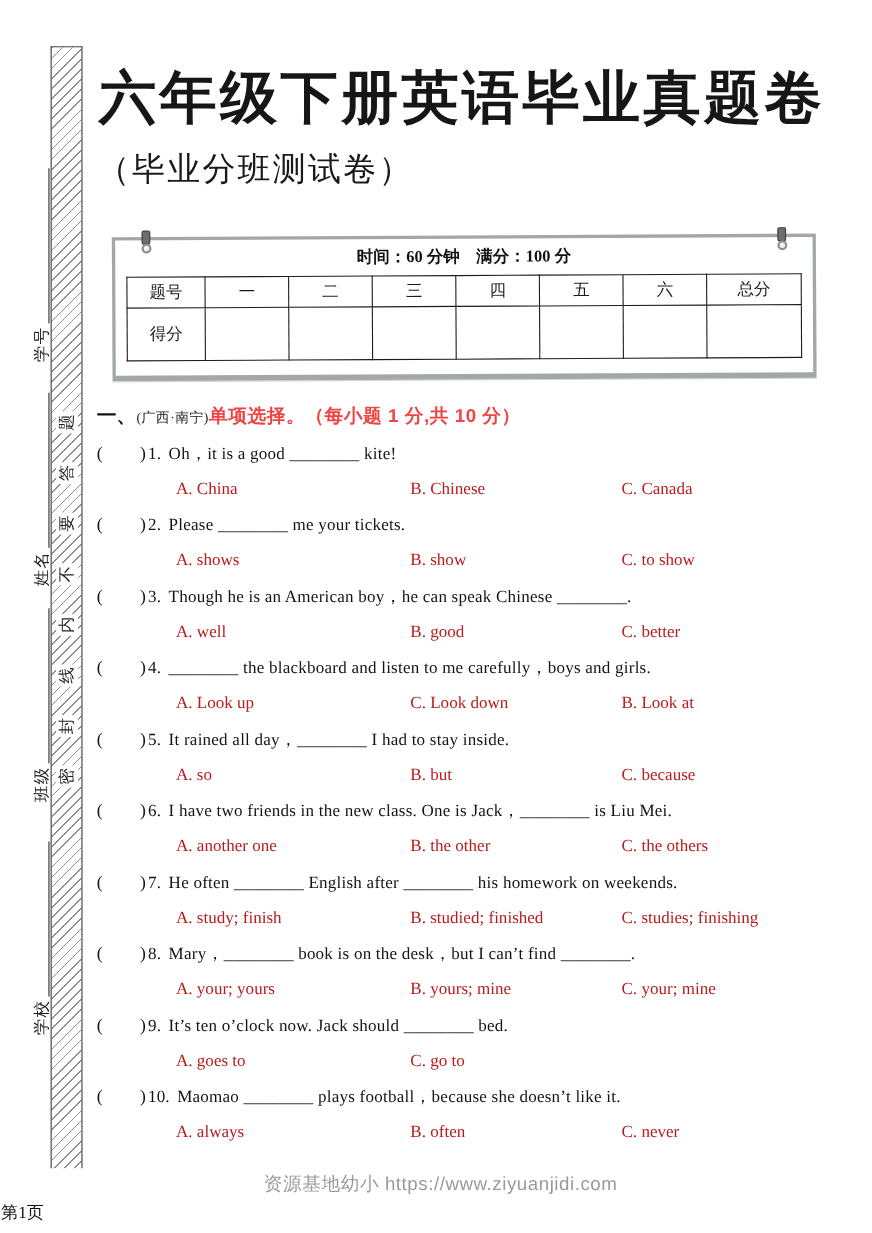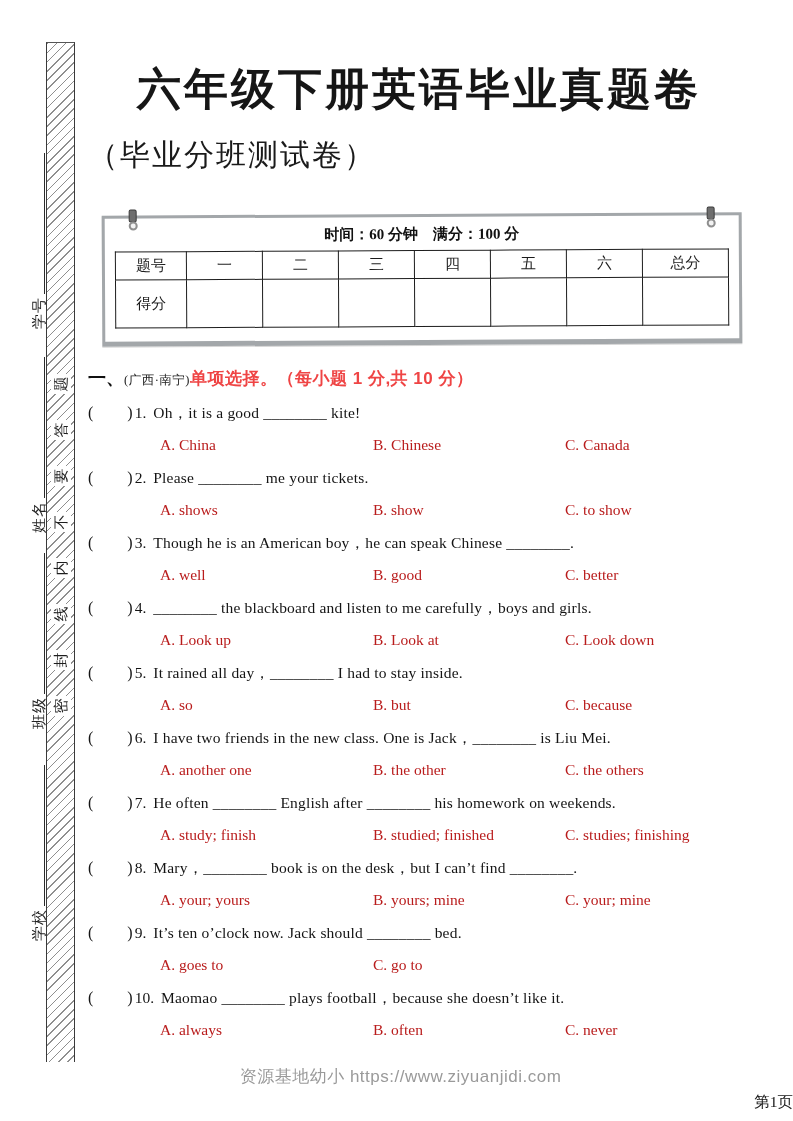--- a/index.html
+++ b/index.html
@@ -46,24 +46,24 @@
     font-size: 15px; line-height: 20px;
     text-align: center;
     color: #1e1e1e;
   }
 
   
   .main { position: absolute; left: 88px; top: 0; width: 662px; }
 
   .title {
     margin: 54px 0 0;
-    font-size: 44px; line-height: 72px;
+    font-size: 52px; line-height: 72px;
     font-weight: 700;
     letter-spacing: 3px;
-    text-align: center;
+    text-align: right;
     color: #161616;
   }
   .subtitle {
     margin: 6px 0 0;
     font-size: 30px; line-height: 46px;
     font-weight: 400;
     letter-spacing: 2px;
     text-align: left;
     color: #1a1a1a;
   }
@@ -155,21 +155,21 @@
     left: 8px; right: 0; bottom: 33px;
     text-align: center;
     font-family: "Liberation Sans", "DejaVu Sans", sans-serif;
     font-size: 17px;
     color: #9a9a9a;
     letter-spacing: 0.5px;
   }
   .footer-page {
     position: absolute;
     left: 1px; right: 0; bottom: 8px;
-    text-align: right;
+    text-align: left;
     font-size: 15.5px;
     color: #141414;
   }
 </style>
 </head>
 <body>
 
 <div>
 
   <div class="seal-field" style="top:229px">
@@ -308,22 +308,22 @@
     <div class="question">
       <div class="stem">
         <span class="p-open">(</span>
           <span class="p-gap"></span>
           <span class="p-close">)</span>
         <span class="q-num">4.</span>
         <span class="q-text">________ the blackboard and listen to me carefully，boys and girls.</span>
       </div>
       <div class="options">
         <span>A. Look up</span>
+        <span>C. Look down</span>
         <span>B. Look at</span>
-        <span>C. Look down</span>
       </div>
     </div>
 
     <div class="question">
       <div class="stem">
         <span class="p-open">(</span>
           <span class="p-gap"></span>
           <span class="p-close">)</span>
         <span class="q-num">5.</span>
         <span class="q-text">It rained all day，________ I had to stay inside.</span>

